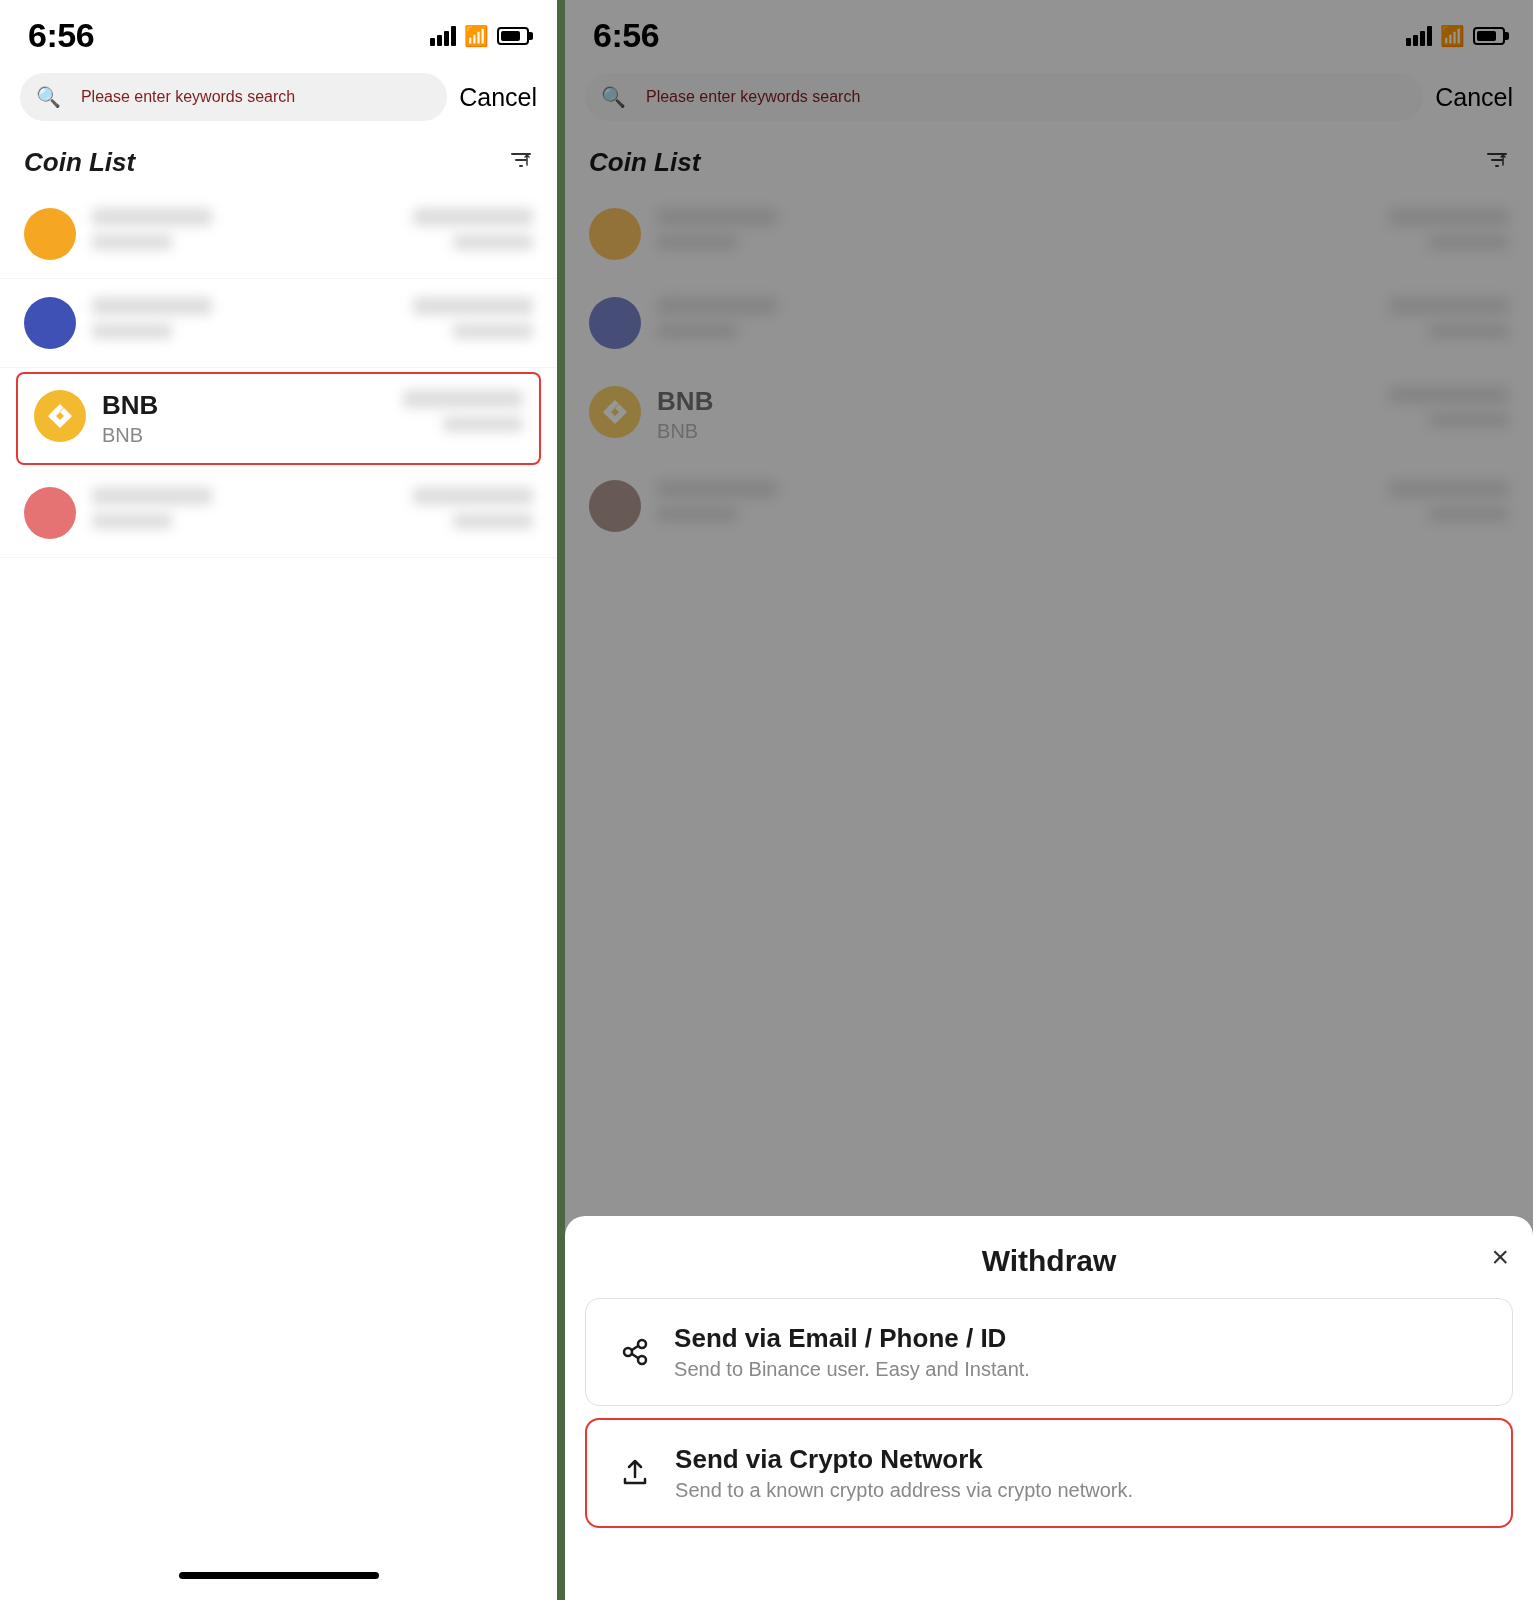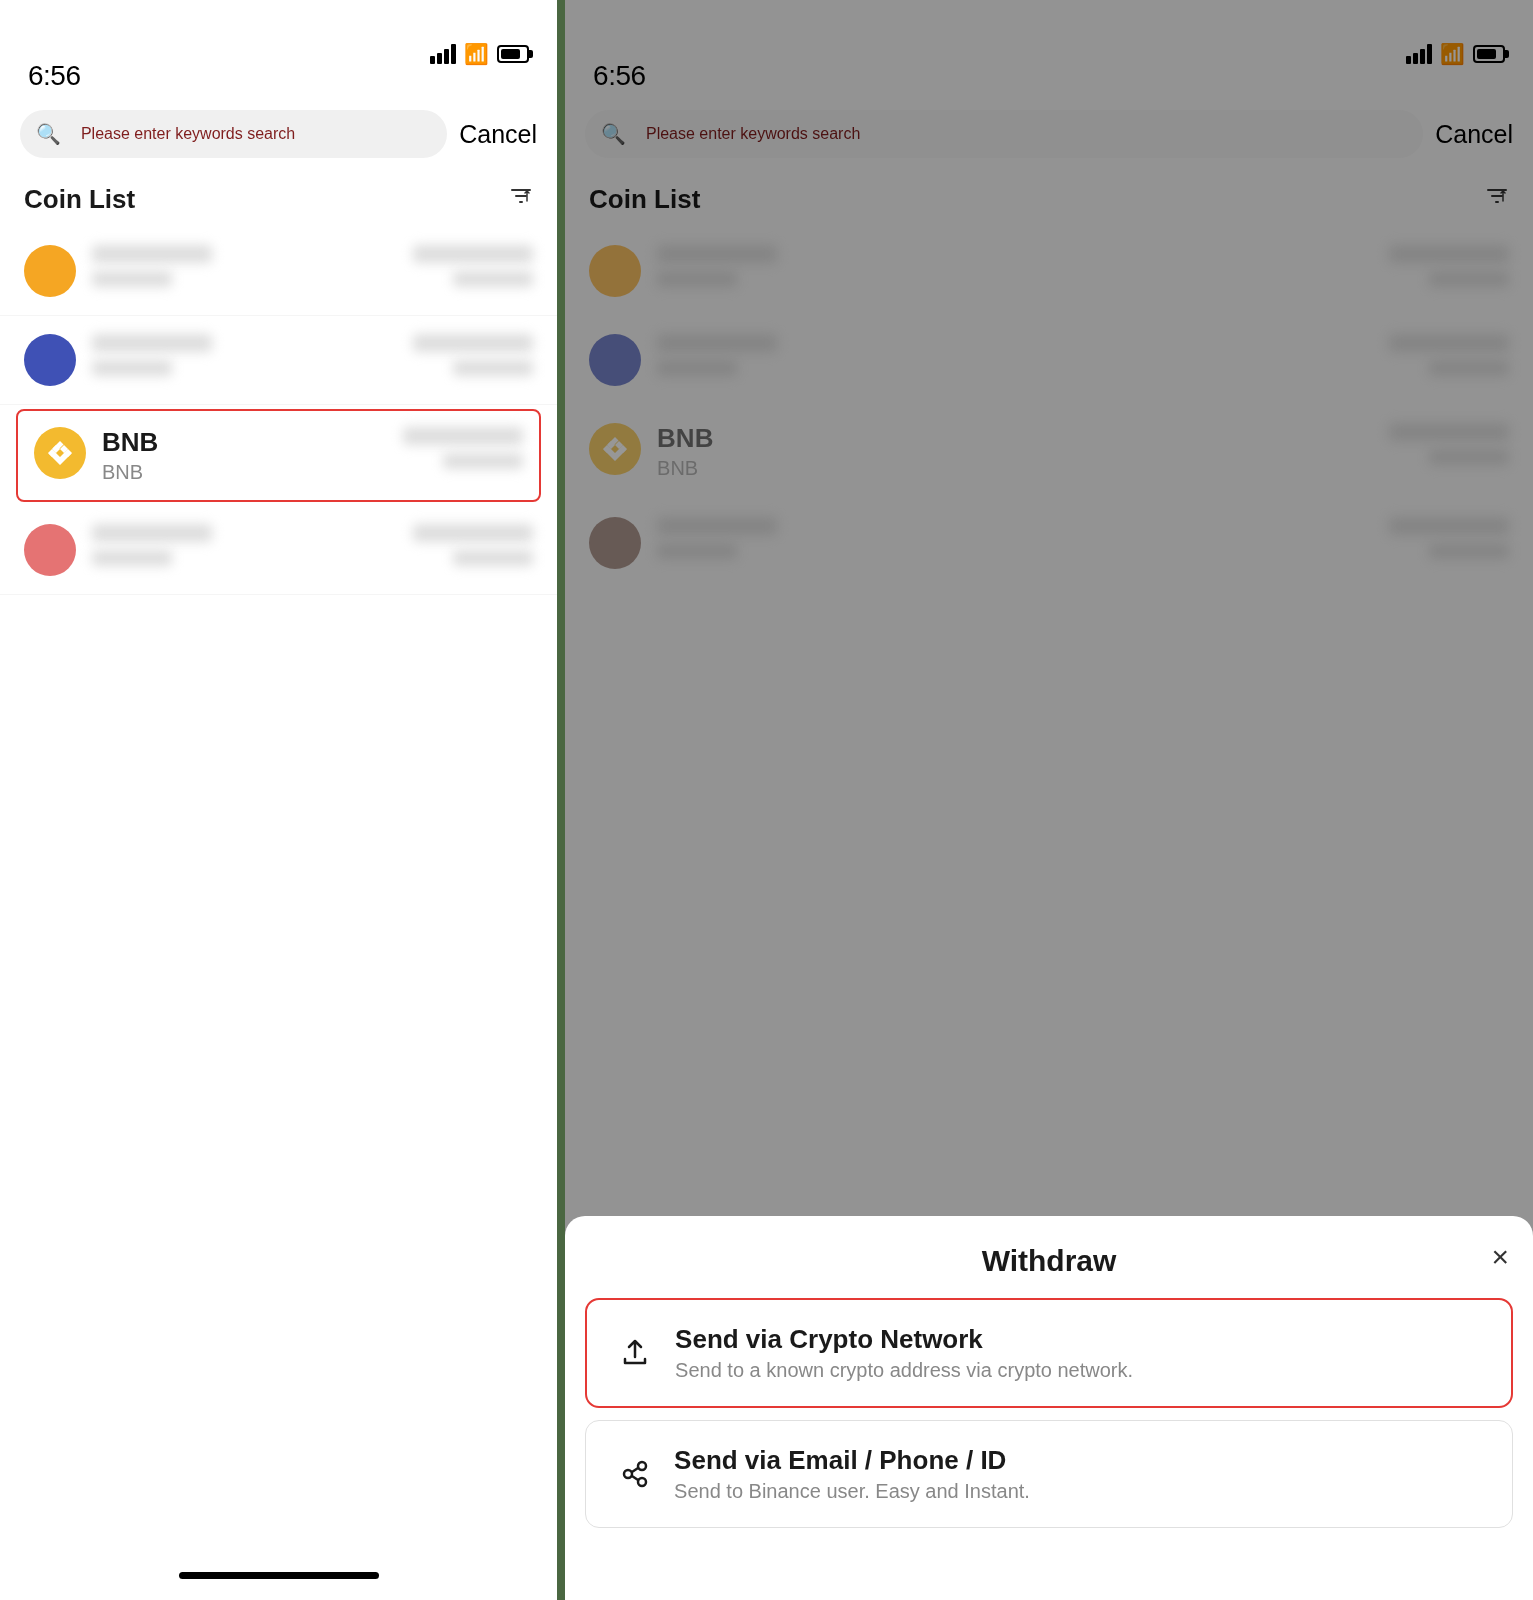--- a/index.html
+++ b/index.html
@@ -34,25 +34,24 @@
       align-items: center;
       padding: 16px 28px 8px 28px;
       background: #ffffff;
     }
 
     .right-panel .status-bar {
       background: #f5f5f5;
     }
 
     .status-time {
-      font-size: 28px;
-      font-weight: 400;
+      font-size: 34px;
+      font-weight: 700;
       color: #000;
       letter-spacing: -0.5px;
-      margin-top: 44px;
     }
 
     .status-icons {
       display: flex;
       align-items: center;
       gap: 8px;
     }
 
     .signal-bars {
       display: flex;
@@ -147,23 +146,24 @@
       color: #000000;
       font-weight: 500;
       cursor: pointer;
       white-space: nowrap;
     }
 
     
     .list-header {
       display: flex;
       justify-content: space-between;
-      align-items: flex-start;
+      align-items: center;
       padding: 16px 24px 12px 24px;
       background: #ffffff;
+      font-style: italic;
     }
 
     .right-panel .list-header {
       background: #f5f5f5;
     }
 
     .list-header-title {
       font-size: 26px;
       font-weight: 600;
       color: #1a1a1a;
@@ -629,47 +629,47 @@
   </div>
 
   <div class="modal-overlay"></div>
 
   <div class="modal-sheet">
     <div class="modal-header">
       <span class="modal-title">Withdraw</span>
       <span class="modal-close">×</span>
     </div>
 
-    <div class="modal-option highlighted">
-      <div class="option-icon">
-        <svg viewBox="0 0 32 32" fill="none" xmlns="http://www.w3.org/2000/svg">
-          <path d="M16 4v16M10 10l6-6 6 6" stroke="#1a1a1a" stroke-width="2.5" stroke-linecap="round" stroke-linejoin="round"></path>
-          <path d="M6 22v4h20v-4" stroke="#1a1a1a" stroke-width="2.5" stroke-linecap="round" stroke-linejoin="round"></path>
-        </svg>
-      </div>
-      <div class="option-text-wrap">
-        <div class="option-title">Send via Crypto Network</div>
-        <div class="option-desc">Send to a known crypto address via crypto network.</div>
-      </div>
-    </div>
-
     <div class="modal-option">
       <div class="option-icon">
         <svg viewBox="0 0 32 32" fill="none" xmlns="http://www.w3.org/2000/svg">
           <circle cx="10" cy="16" r="4" stroke="#1a1a1a" stroke-width="2.5"></circle>
           <circle cx="24" cy="8" r="4" stroke="#1a1a1a" stroke-width="2.5"></circle>
           <circle cx="24" cy="24" r="4" stroke="#1a1a1a" stroke-width="2.5"></circle>
           <path d="M14 14l6-4M14 18l6 4" stroke="#1a1a1a" stroke-width="2.5" stroke-linecap="round"></path>
         </svg>
       </div>
       <div class="option-text-wrap">
         <div class="option-title">Send via Email / Phone / ID</div>
         <div class="option-desc">Send to Binance user. Easy and Instant.</div>
       </div>
     </div>
 
+    <div class="modal-option highlighted">
+      <div class="option-icon">
+        <svg viewBox="0 0 32 32" fill="none" xmlns="http://www.w3.org/2000/svg">
+          <path d="M16 4v16M10 10l6-6 6 6" stroke="#1a1a1a" stroke-width="2.5" stroke-linecap="round" stroke-linejoin="round"></path>
+          <path d="M6 22v4h20v-4" stroke="#1a1a1a" stroke-width="2.5" stroke-linecap="round" stroke-linejoin="round"></path>
+        </svg>
+      </div>
+      <div class="option-text-wrap">
+        <div class="option-title">Send via Crypto Network</div>
+        <div class="option-desc">Send to a known crypto address via crypto network.</div>
+      </div>
+    </div>
+
   </div>
 
   <div class="home-indicator">
     <div class="home-bar"></div>
   </div>
 
 </div>
 
 </body></html>

